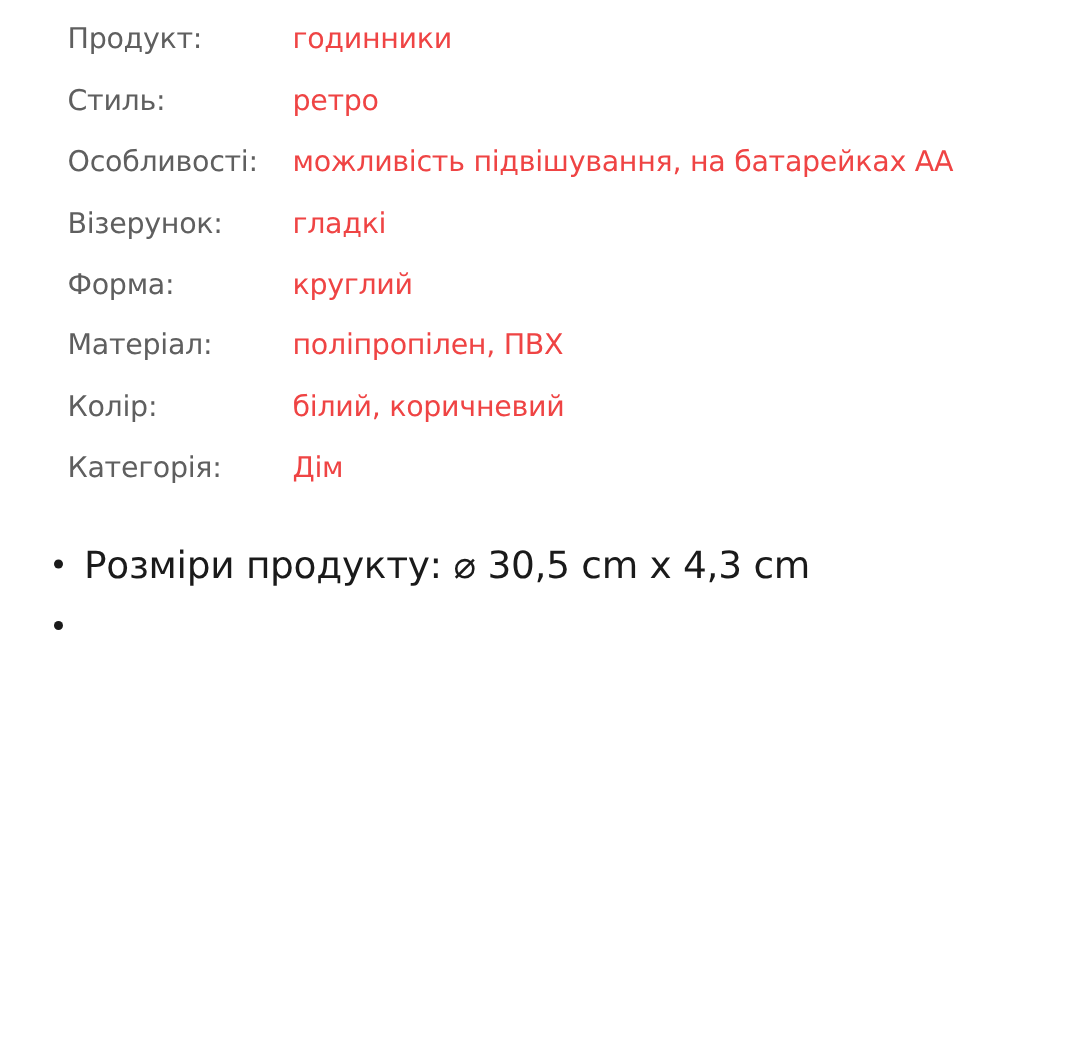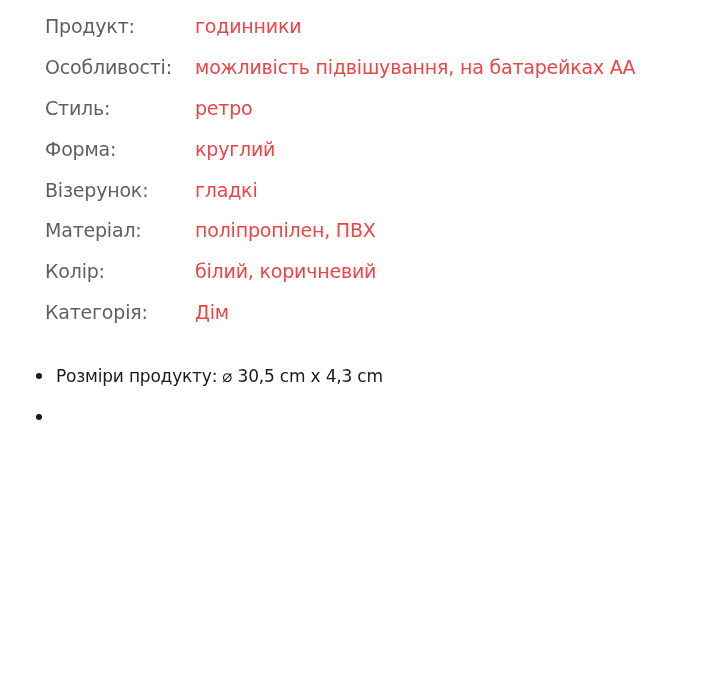--- a/index.html
+++ b/index.html
@@ -41,21 +41,21 @@
       left: 36px;
       top: 356px;
       margin: 0;
       padding: 0;
       list-style: none;
     }
     .note {
       display: flex;
       align-items: center;
       height: 40.8px;
-      font-size: 17px;
+      font-size: 25px;
       letter-spacing: -0.2px;
       color: #1a1a1a;
       white-space: nowrap;
     }
     .bullet {
       display: inline-block;
       width: 6px;
       height: 6px;
       border-radius: 50%;
       background: #1a1a1a;
@@ -64,34 +64,34 @@
   </style>
 </head>
 <body>
 
 <div class="specs">
   <div class="spec-row">
     <span class="spec-label">Продукт:</span>
     <span class="spec-value">годинники</span>
   </div>
   <div class="spec-row">
+    <span class="spec-label">Стиль:</span>
+    <span class="spec-value">ретро</span>
+  </div>
+  <div class="spec-row">
     <span class="spec-label">Особливості:</span>
     <span class="spec-value">можливість підвішування, на батарейках АА</span>
   </div>
   <div class="spec-row">
-    <span class="spec-label">Стиль:</span>
-    <span class="spec-value">ретро</span>
+    <span class="spec-label">Візерунок:</span>
+    <span class="spec-value">гладкі</span>
   </div>
   <div class="spec-row">
     <span class="spec-label">Форма:</span>
     <span class="spec-value">круглий</span>
-  </div>
-  <div class="spec-row">
-    <span class="spec-label">Візерунок:</span>
-    <span class="spec-value">гладкі</span>
   </div>
   <div class="spec-row">
     <span class="spec-label">Матеріал:</span>
     <span class="spec-value">поліпропілен, ПВХ</span>
   </div>
   <div class="spec-row">
     <span class="spec-label">Колір:</span>
     <span class="spec-value">білий, коричневий</span>
   </div>
   <div class="spec-row">

